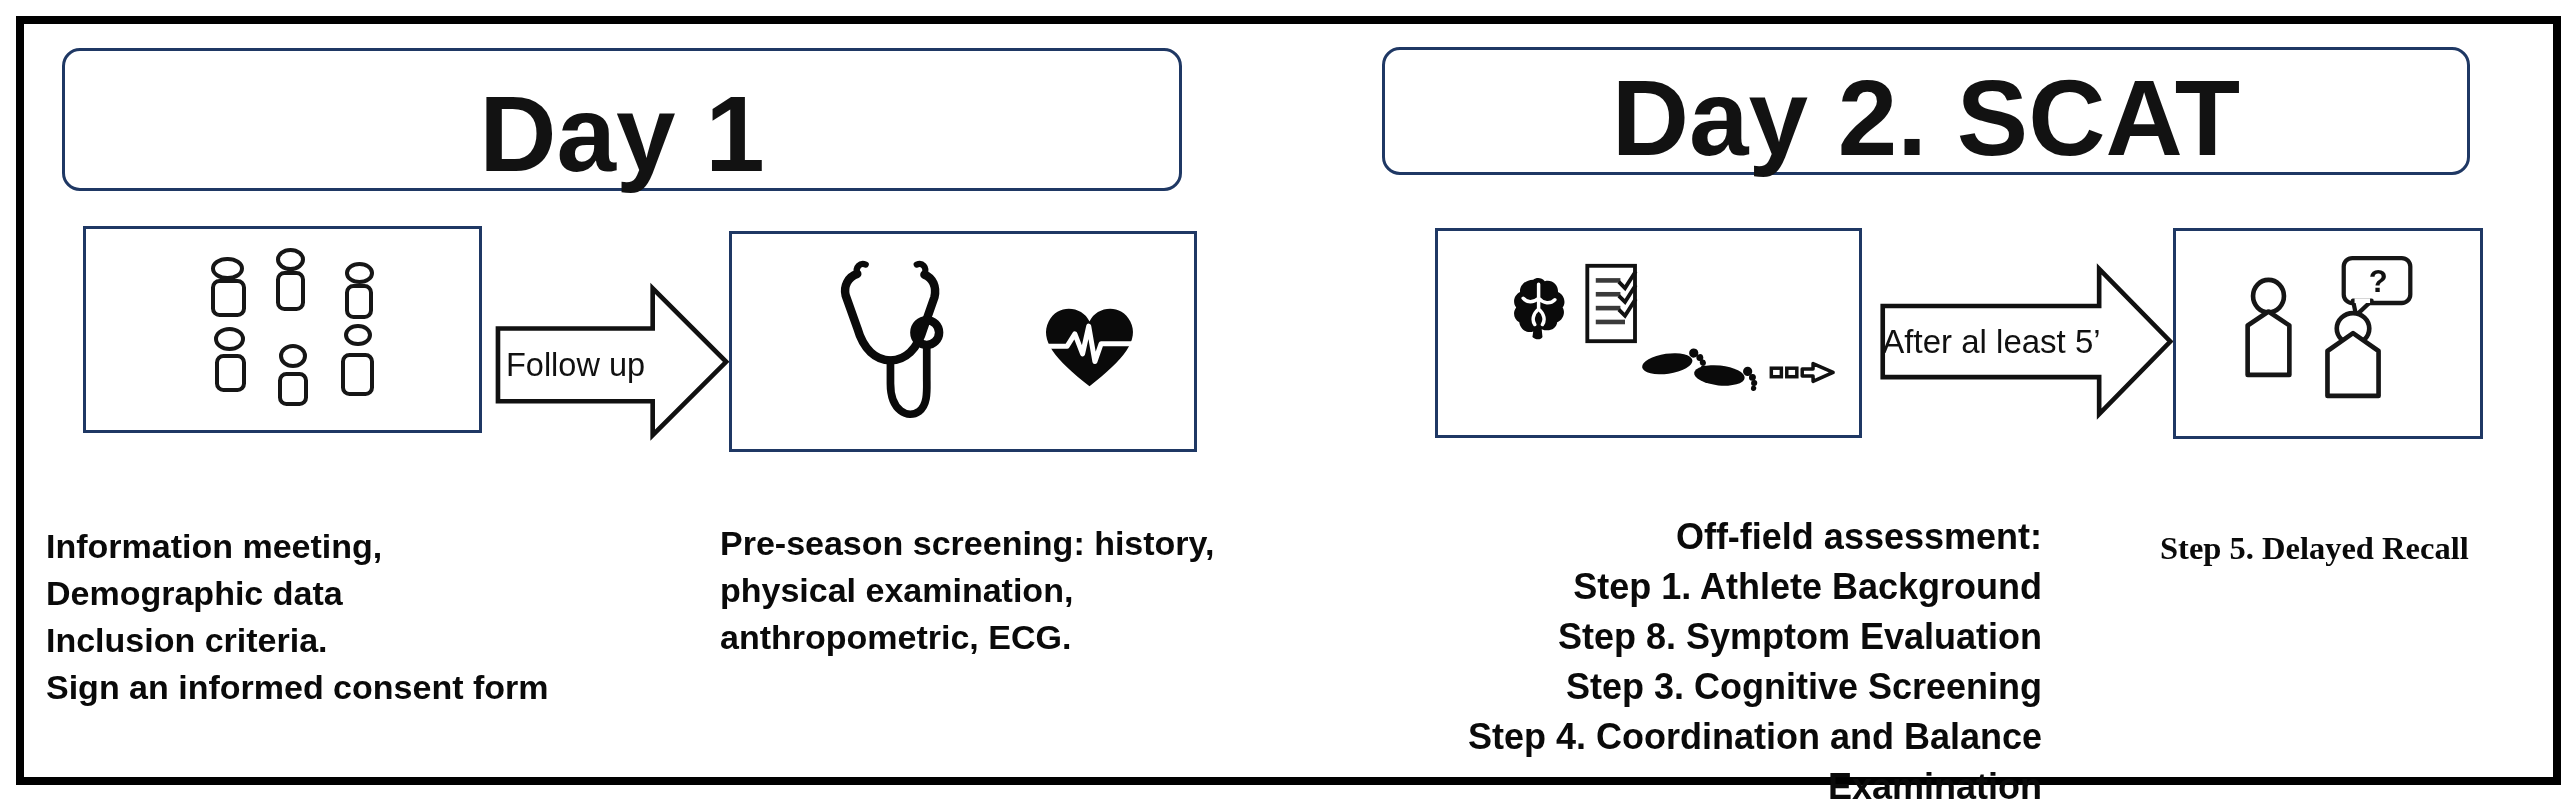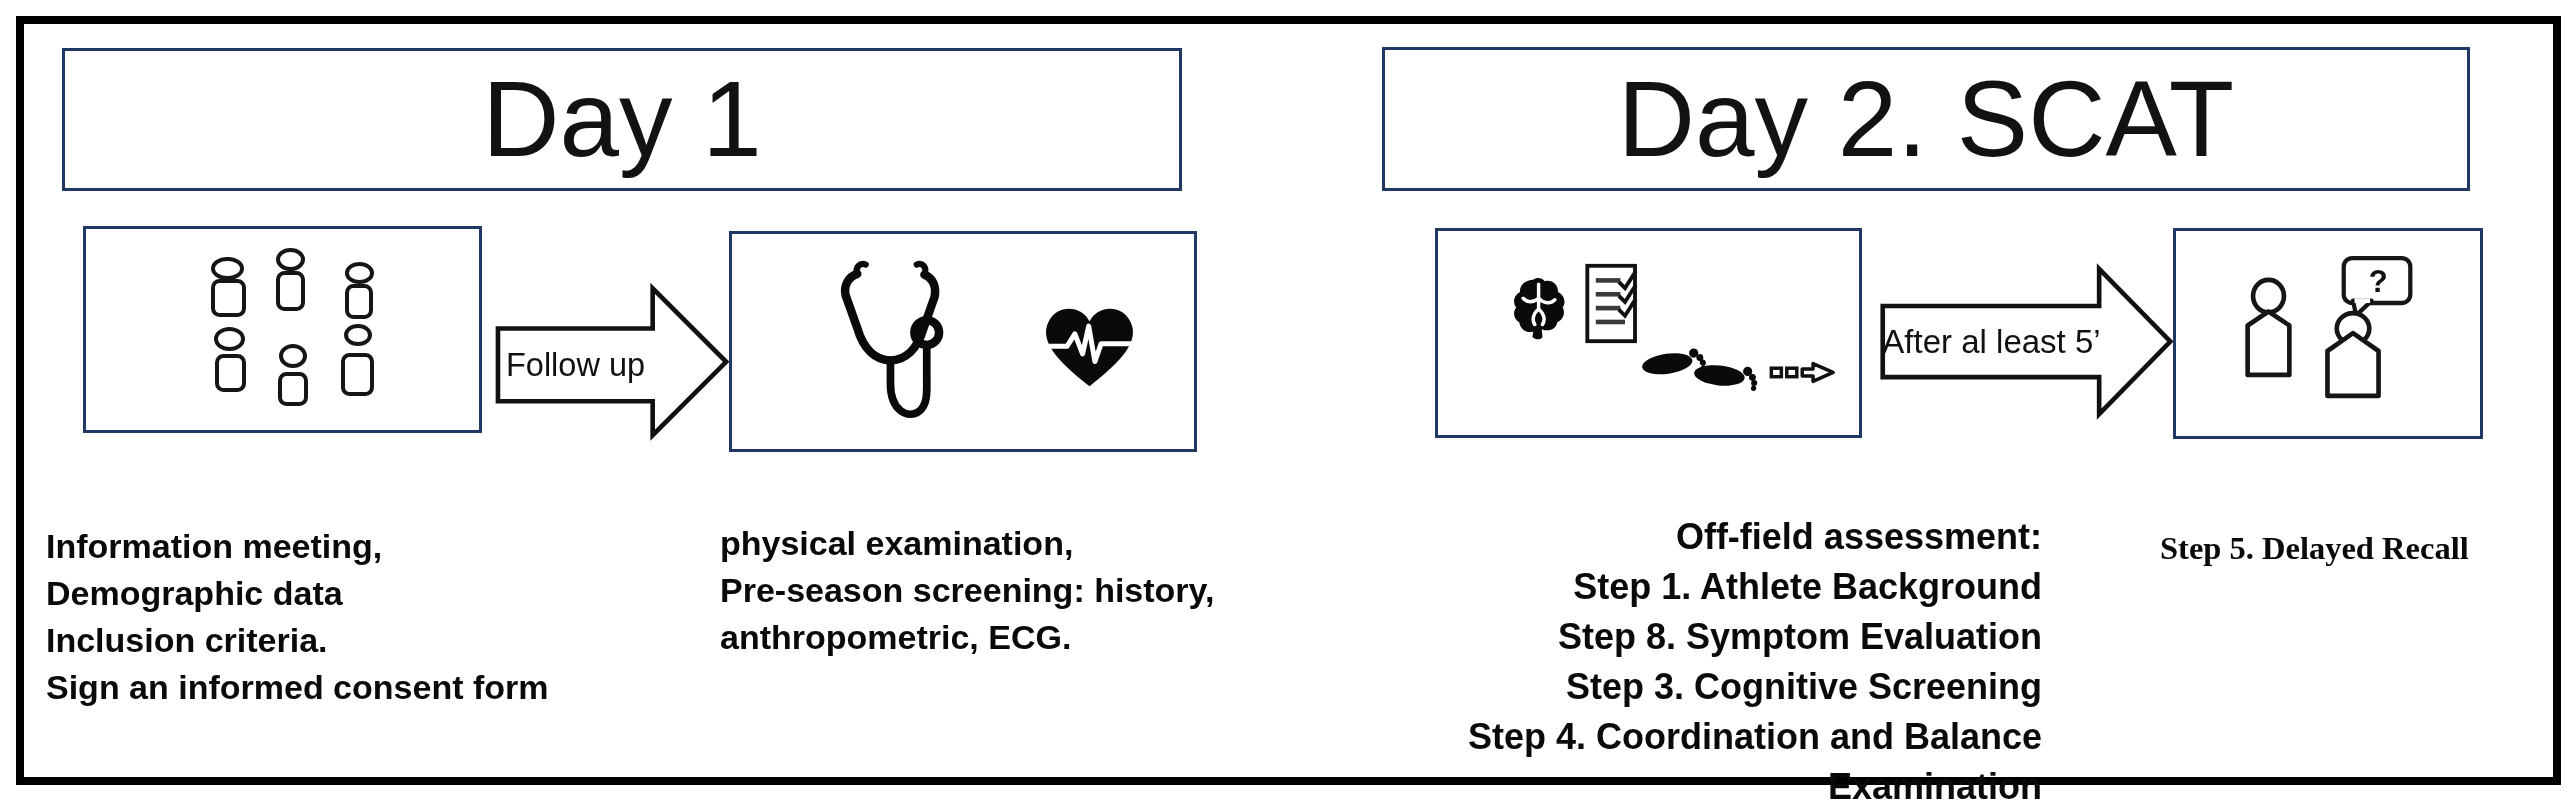--- a/index.html
+++ b/index.html
@@ -5,23 +5,24 @@
   html,body{margin:0;padding:0;}
   body{
     width:2576px;height:808px;position:relative;background:#ffffff;
     font-family:"Liberation Sans", sans-serif;color:#000;
     overflow:hidden;
   }
   .abs{position:absolute;box-sizing:border-box;}
   .frame{border:8.5px solid #000000;background:#ffffff;}
   .navy-box{border:3.1px solid #1f3864;background:#ffffff;}
   .hdr{
-    display:flex;align-items:center;justify-content:center;
+    display:flex;align-items:flex-end;justify-content:center;
     font-size:107px;line-height:1;color:#121212;letter-spacing:0px;
-    font-weight:400;
+    font-weight:700;
+    border-radius:18px;
   }
   .note{font-weight:bold;color:#0a0a0a;}
   .note-c{text-align:left;font-size:34px;line-height:47px;}
   .note-l{text-align:right;font-size:36px;line-height:50px;margin-top:31px;}
   .note-line{display:block;white-space:nowrap;}
   .arrow-label{
     display:flex;align-items:center;justify-content:center;
     font-size:32.5px;color:#111;white-space:nowrap;overflow:visible;
   }
   .phead{border:4.6px solid #161616;border-radius:50%;background:#fff;}
@@ -86,26 +87,26 @@
 </svg>
 
 <div class="abs note note-c" style="left:46px;top:523px;width:526px;">
   <span class="note-line">Information meeting,</span>
   <span class="note-line">Demographic data</span>
   <span class="note-line">Inclusion criteria.</span>
   <span class="note-line">Sign an informed consent form</span>
 </div>
 
 <div class="abs note note-c" style="left:720px;top:520px;width:499px;">
+  <span class="note-line">Pre-season screening: history,</span>
   <span class="note-line">physical examination,</span>
-  <span class="note-line">Pre-season screening: history,</span>
   <span class="note-line">anthropometric, ECG.</span>
 </div>
 
-<div class="abs navy-box hdr" style="left:1382px;top:47px;width:1088px;height:144px;">
+<div class="abs navy-box hdr" style="left:1382px;top:47px;width:1088px;height:128px;">
   <span>Day 2. SCAT</span>
 </div>
 
 <div class="abs navy-box" style="left:1435px;top:228px;width:427px;height:210px;"></div>
 
 <svg class="abs" style="left:1510px;top:275px;" width="58" height="65" viewBox="0 0 75 84">
   <path d="M30 6 C20 6 12 14 13 22 C5 26 3 36 8 42 C3 48 5 58 12 61 C13 70 22 76 30 73 L29 80 C33 84 40 84 42 80 L41 70 C50 74 60 70 61 61 C69 58 72 48 68 42 C73 36 70 25 62 22 C63 13 54 5 45 8 C41 3 34 3 30 6 Z" fill="#0a0a0a"></path>
   <path d="M37 12 L37 30 M37 30 C30 36 22 36 17 30 M37 30 C43 37 52 38 58 32 M37 30 L37 44 M37 44 C30 50 28 58 32 64 M37 44 C44 50 46 58 42 64" fill="none" stroke="#ffffff" stroke-width="4.5" stroke-linecap="round"></path>
 </svg>
 

